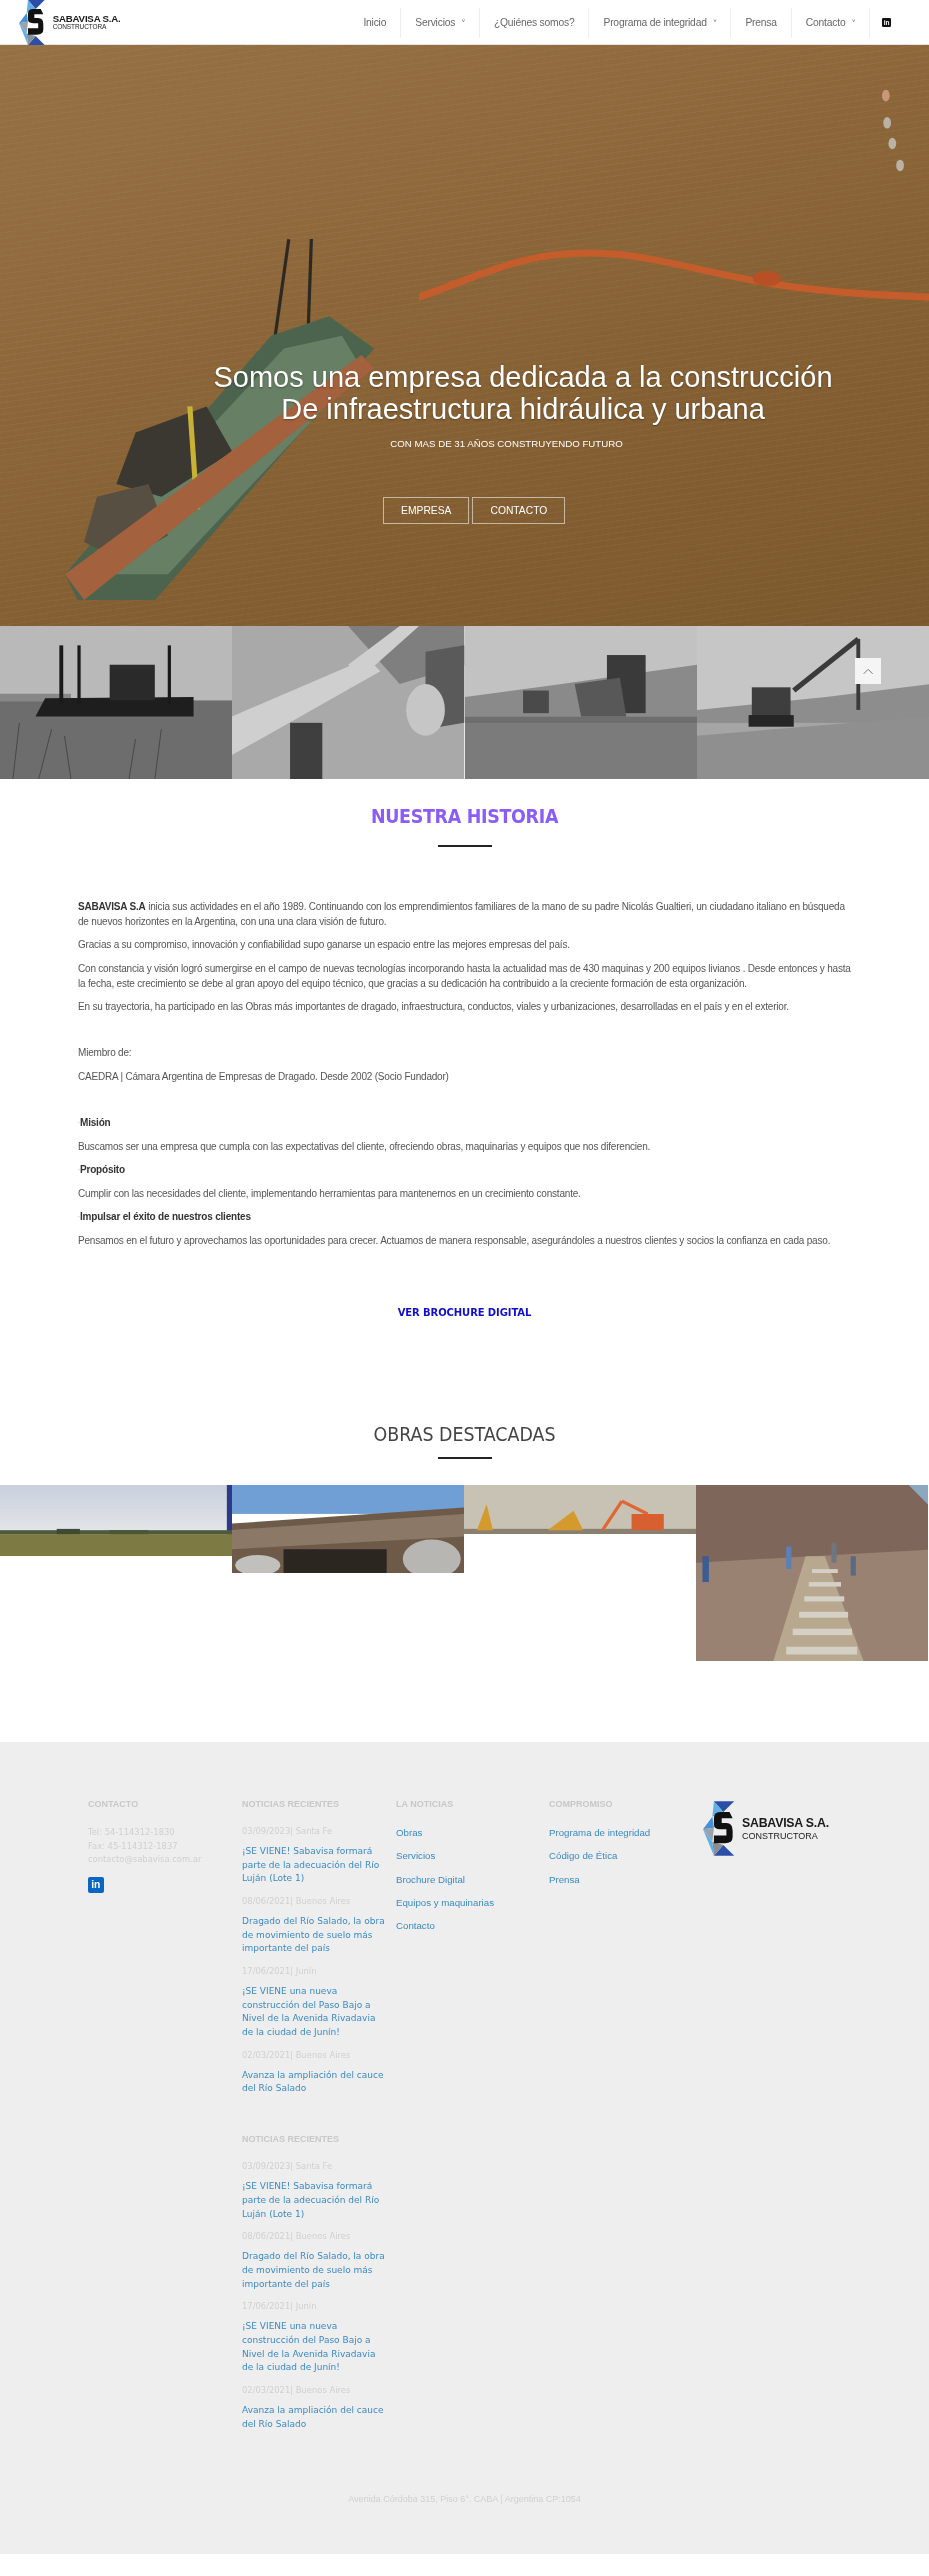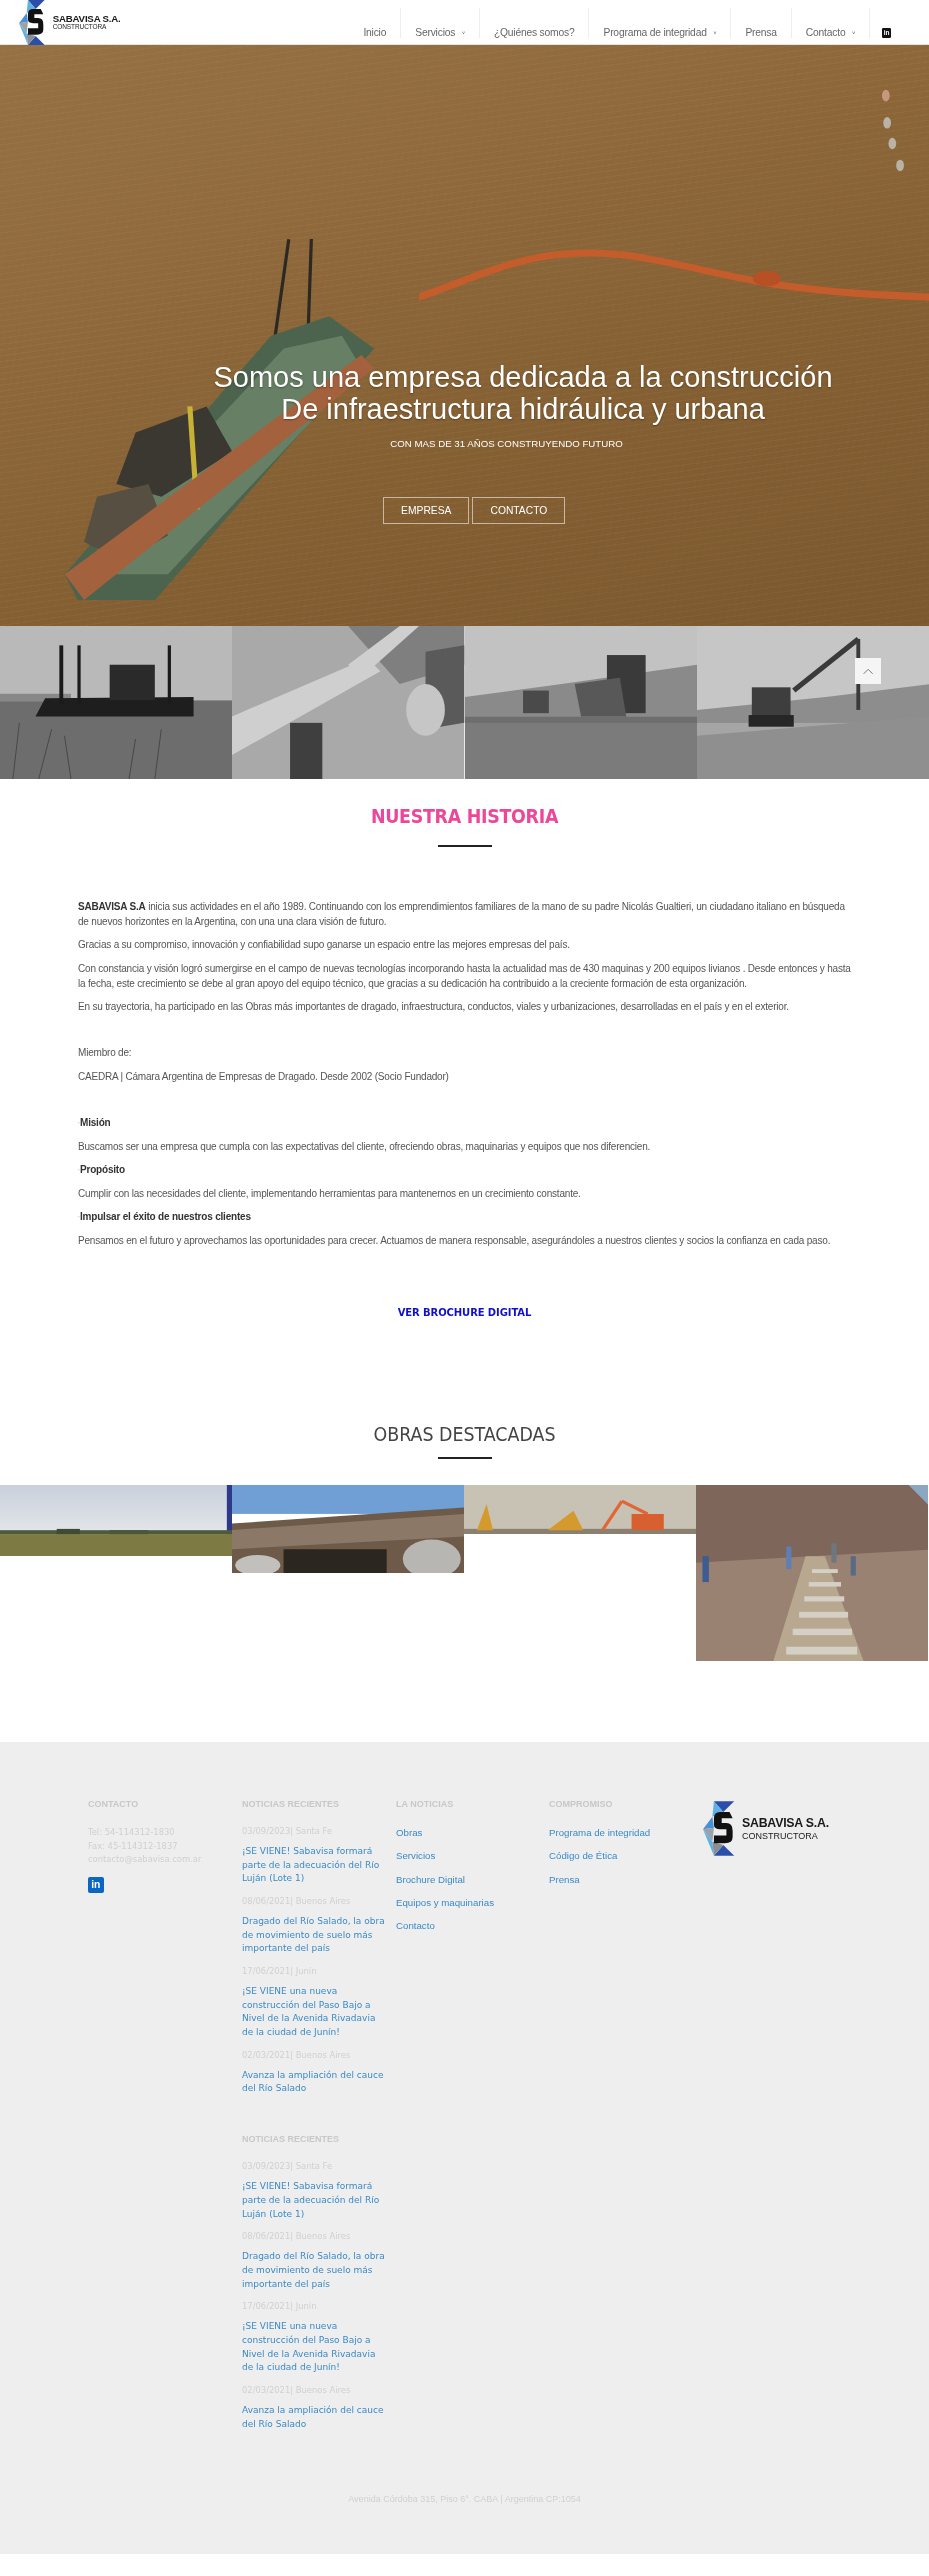--- a/index.html
+++ b/index.html
@@ -7,21 +7,21 @@
   body { font-family: "Liberation Sans", sans-serif; color: #444; }
 
   
   .header { position: relative; height: 45px; background: #fff; border-bottom: 0.6px solid #e4e4e4; display: flex; align-items: center; }
   .logo { position: absolute; left: 19.4px; top: 0; width: 110px; height: 45px; display: flex; align-items: center; }
   .logo svg { width: 32px; height: 45px; flex: 0 0 32px; }
   .logo .logo-text { margin-left: 1.3px; line-height: 1; }
   .logo .logo-name { font-family: "Liberation Sans", sans-serif; font-weight: bold; font-size: 9.7px; color: #1a1a1a; letter-spacing: -0.2px; }
   .logo .logo-sub { font-family: "Liberation Sans", sans-serif; font-size: 6.5px; color: #1a1a1a; letter-spacing: -0.1px; margin-top: 0.6px; }
   .nav { position: absolute; right: 26px; top: 0; height: 45px; display: flex; align-items: center; }
-  .nav-item { height: 30px; display: flex; align-items: flex-end; padding: 0 14px; font-family: "Liberation Sans Narrow", "Liberation Sans", sans-serif; font-size: 10.3px; color: #666; border-left: 0.6px solid #eeeeee; cursor: pointer; letter-spacing: -0.2px; }
+  .nav-item { height: 30px; display: flex; align-items: center; padding: 0 14px; font-family: "Liberation Sans Narrow", "Liberation Sans", sans-serif; font-size: 10.3px; color: #666; border-left: 0.6px solid #eeeeee; cursor: pointer; letter-spacing: -0.2px; }
   .nav-item:first-child { border-left: none; }
   .nav-item .chev { font-size: 5.8px; margin-left: 6.5px; color: #555; transform: translateY(-1.9px); display: inline-block; }
   .nav-item.linkedin { padding: 0 11.6px; }
   .li-badge { width: 9.7px; height: 9.7px; background: #111; color: #fff; font-size: 6.5px; font-weight: bold; display: flex; align-items: center; justify-content: center; font-family: "Liberation Sans", sans-serif; border-radius: 1.3px; }
 
   
   .hero { position: relative; height: 581px; overflow: hidden;
     background:
       radial-gradient(ellipse 336px 194px at 761px 277px, rgba(230,110,60,0.0) 0, rgba(0,0,0,0) 100%),
       linear-gradient(160deg, #a07a4a 0%, #9a7242 30%, #8e6737 60%, #835e31 100%); }
@@ -35,21 +35,21 @@
   .hero-buttons { margin-top: 48px; display: flex; justify-content: center; gap: 3px; padding-left: 19.4px; }
   .hero-btn { border: 0.6px solid rgba(255,255,255,0.55); color: #fff; font-size: 10.3px; height: 27px; padding: 0 17px; display: flex; align-items: center; cursor: pointer; background: transparent; font-family: "Liberation Sans", sans-serif; }
 
   
   .strip { display: flex; height: 153px; }
   .strip-cell { flex: 1; position: relative; overflow: hidden; cursor: pointer; }
   .strip-cell svg { width: 100%; height: 100%; display: block; }
   .scroll-top { position: absolute; left: 855px; top: 658px; width: 26px; height: 26px; background: #f5f5f5; display: flex; align-items: center; justify-content: center; cursor: pointer; z-index: 5; }
 
   
-  .section-title { text-align: center; font-family: "DejaVu Sans Condensed", "DejaVu Sans", sans-serif; font-weight: bold; font-size: 19.4px; color: #ec4899; letter-spacing: -0.3px; }
+  .section-title { text-align: center; font-family: "DejaVu Sans Condensed", "DejaVu Sans", sans-serif; font-weight: bold; font-size: 19.4px; color: #8b5cf6; letter-spacing: -0.3px; }
   .title-rule { width: 54px; height: 1.9px; background: #222; margin: 17px auto 0; }
   .historia { padding-top: 26px; }
   .historia .section-title { font-stretch: condensed; }
   .text-block { width: 773px; margin: 52px auto 0; font-family: "Liberation Sans Narrow", "Liberation Sans", sans-serif; font-size: 10px; line-height: 15px; color: #555; letter-spacing: -0.2px; }
   .text-block p { margin-bottom: 8.4px; }
   .text-block p.justify { text-align: justify; }
   .text-block .spacer { height: 23px; }
   .text-block b { color: #333; }
   .bullet { font-size: 4.5px; vertical-align: 1.9px; margin-right: 0.6px; color: #555; }
   .brochure { text-align: center; margin-top: 59px; }

